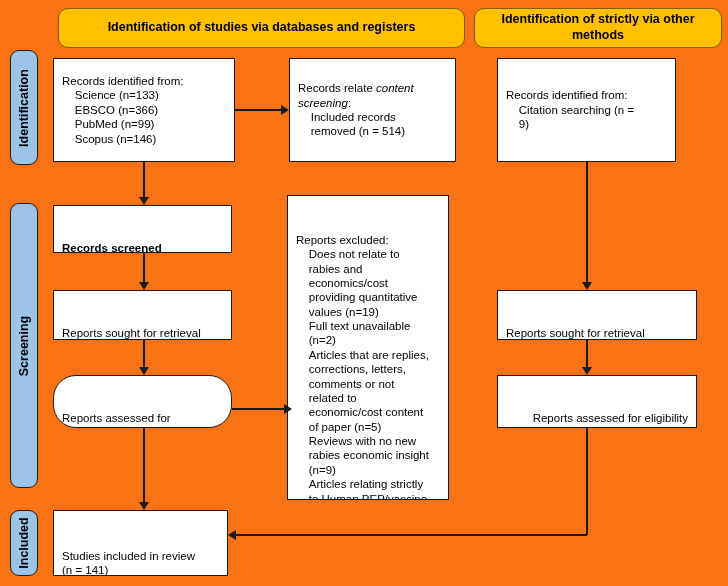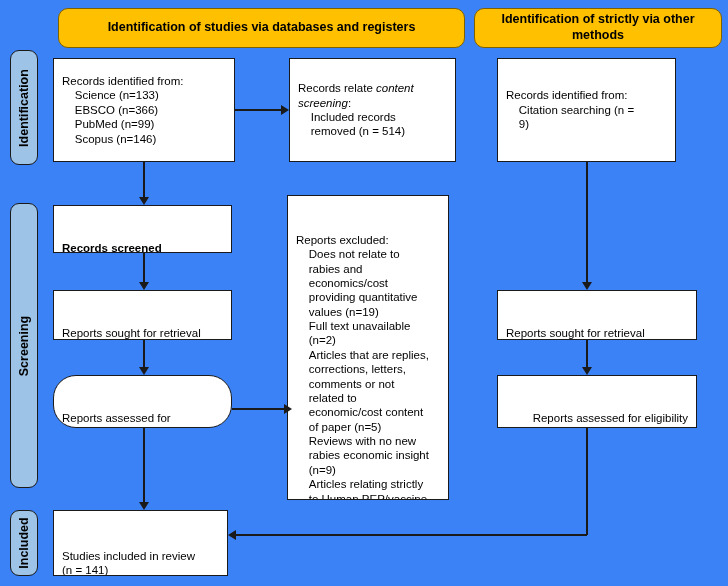--- a/index.html
+++ b/index.html
@@ -8,21 +8,21 @@
     padding: 0;
     background: #ffffff;
   }
   body {
     font-family: "Liberation Sans", sans-serif;
   }
   #diagram {
     position: relative;
     width: 728px;
     height: 586px;
-    background: #3b82f6;
+    background: #f97316;
     overflow: hidden;
   }
 
   
   .banner {
     position: absolute;
     background: #FFC000;
     border: 1px solid #7f6000;
     border-radius: 10px;
     box-sizing: border-box;

